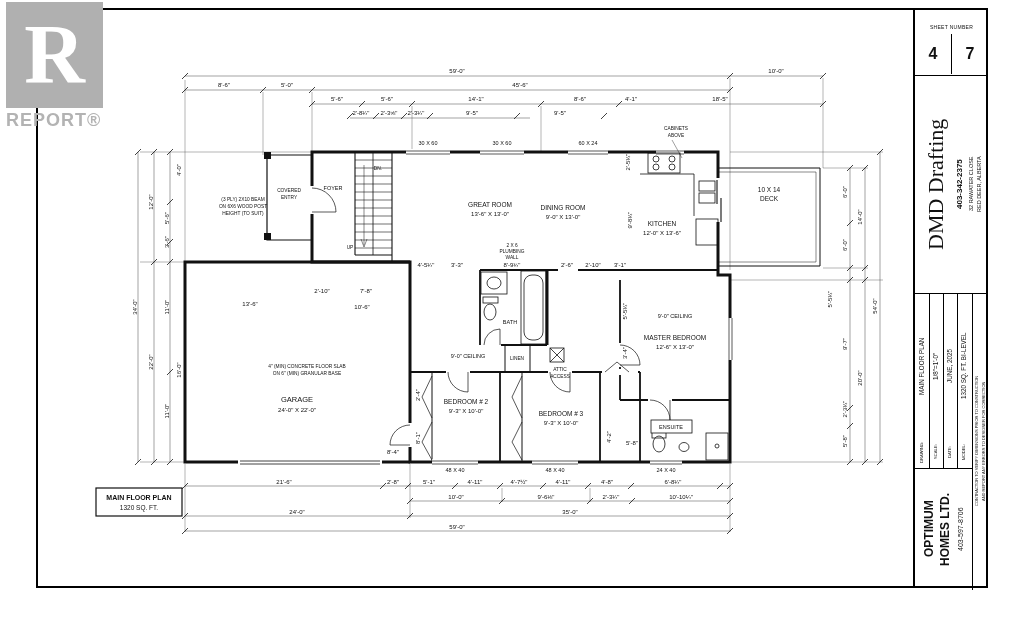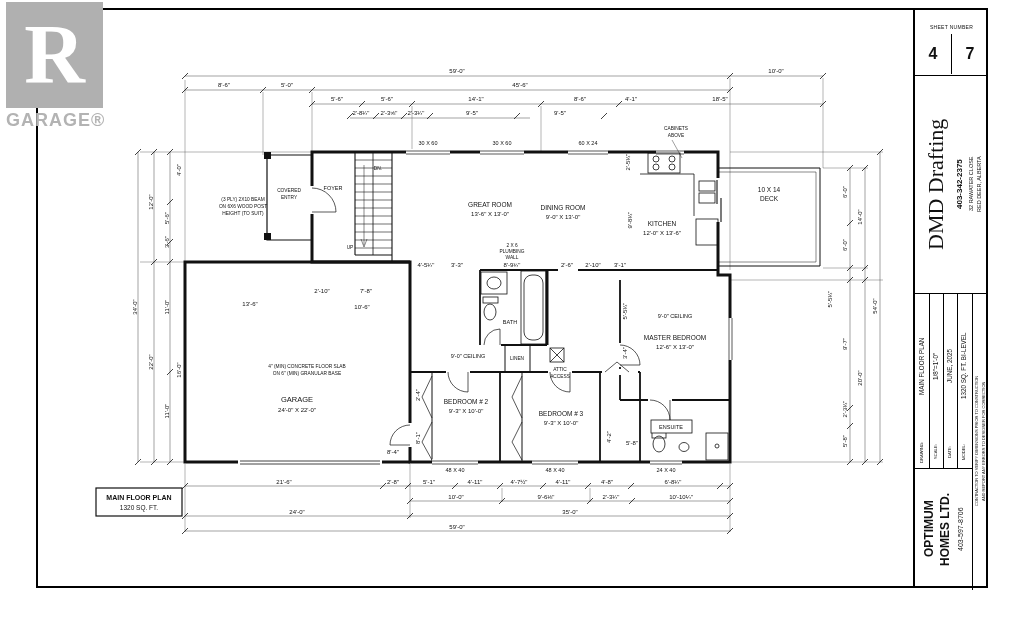--- a/index.html
+++ b/index.html
@@ -361,15 +361,15 @@
     <div class="vt tb-b2" style="left:42px;top:460px;height:118px;">403-597-8706</div>
 
     <div class="vt tb-disc" style="left:59px;top:286px;height:290px;">CONTRACTOR TO VERIFY DIMENSIONS PRIOR TO CONSTRUCTION</div>
     <div class="vt tb-disc" style="left:66px;top:286px;height:290px;">AND REPORT ANY ERRORS TO DESIGNER FOR CORRECTION</div>
   </div>
 
   <div class="watermark">
     <div class="wm-box">
       <span>R</span>
     </div>
-    <div class="wm-brand">GARAGE®</div>
+    <div class="wm-brand">REPORT®</div>
   </div>
 </div>
 
 </body></html>

